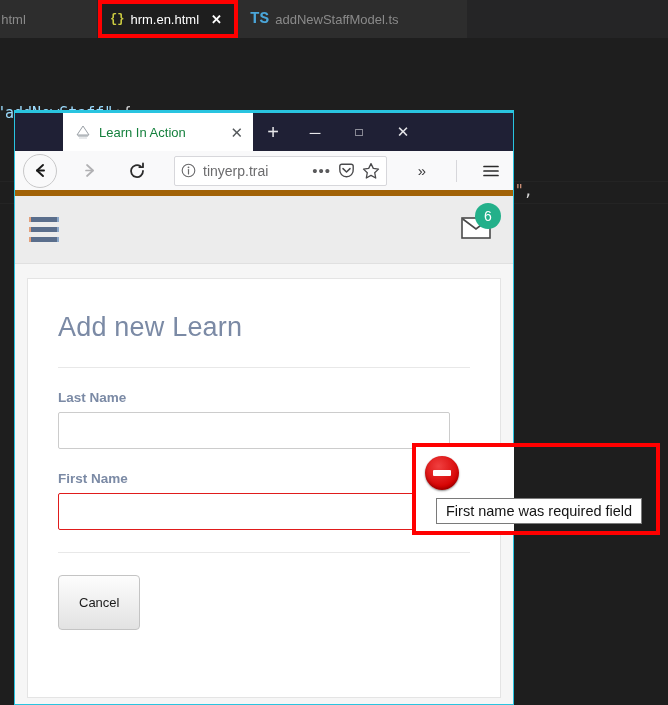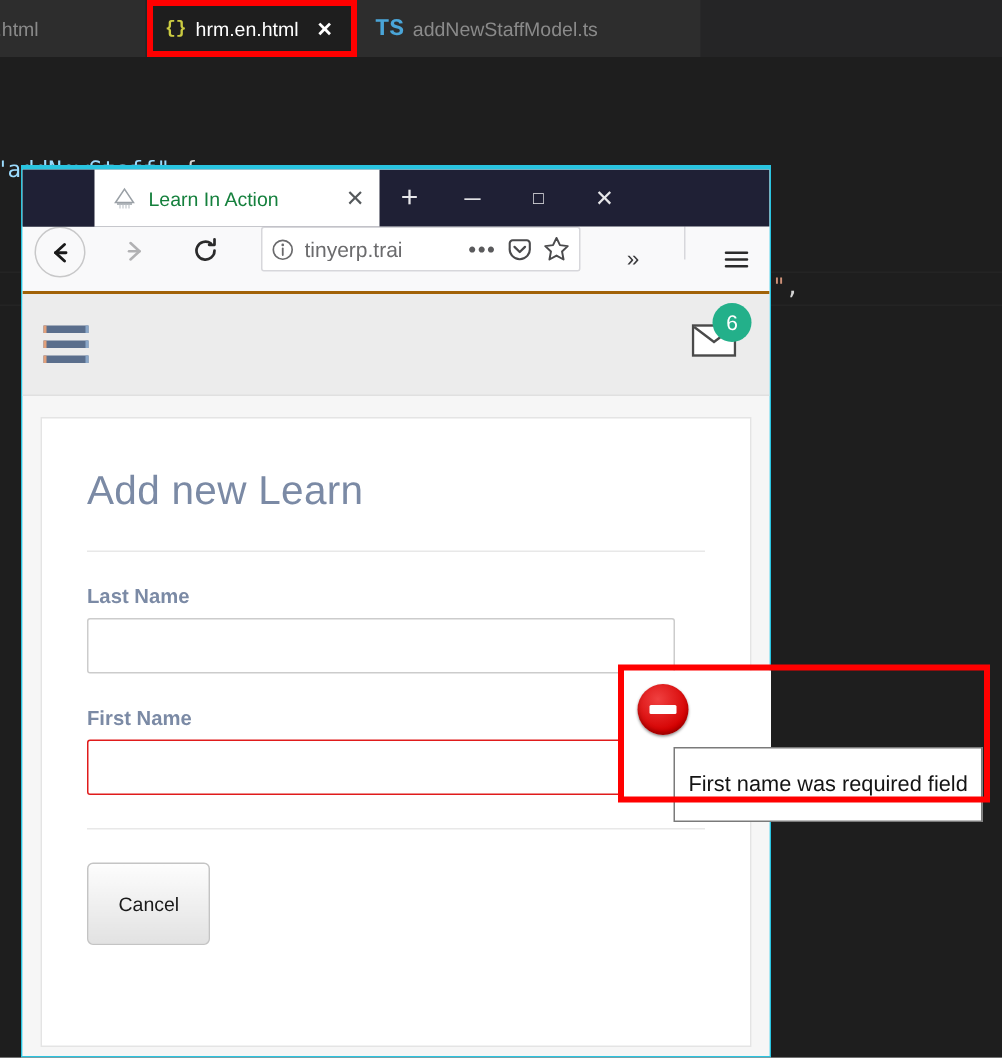--- a/index.html
+++ b/index.html
@@ -102,24 +102,24 @@
     color: #e7e7ea; font-size: 15px;
   }
   #newtab-btn { width: 40px; font-size: 20px; color:#e7e7ea; display:flex; align-items:center; justify-content:center;}
   #win-min { width: 44px; }
   #win-max { width: 44px; font-size: 12px; }
   #win-close { width: 44px; }
 
   #browser-navbar {
     height: 45px;
     background: #f9f9fa;
-    display: flex; 
+    display: flex; align-items: center;
     padding: 0 8px;
     gap: 16px;
-    border-bottom: 2px solid #a16207;
+    border-bottom: 6px solid #a16207;
   }
   .navbtn {
     width: 32px; height: 32px;
     display: flex; align-items: center; justify-content: center;
     color: #3a3a3c;
   }
   #nav-back {
     border: 1px solid #c8c8c9; border-radius: 50%;
     width: 34px; height: 34px;
   }
@@ -251,26 +251,26 @@
     background: radial-gradient(circle at 40% 30%, #f04040 0%, #d40000 70%, #a80000 100%);
     box-shadow: 0 1px 2px rgba(0,0,0,.45), inset 0 -2px 3px rgba(0,0,0,.25);
     display: flex; align-items: center; justify-content: center;
     z-index: 40;
   }
   #error-icon .bar {
     width: 18px; height: 6px; background: #ffffff; border-radius: 1px;
   }
   #error-tooltip {
     position: absolute;
-    left: 449px; top: 498px;
+    left: 436px; top: 498px;
     background: #ffffff;
     border: 1px solid #7a7a7a;
     color: #141414;
     font-size: 14.5px;
-    padding: 16px 9px;
+    padding: 4px 9px;
     white-space: nowrap;
     z-index: 40;
   }
   
   #tooltip-backing {
     position: absolute;
     left: 416px; top: 447px;
     width: 98px; height: 85px;
     background: #ffffff;
     z-index: 30;

